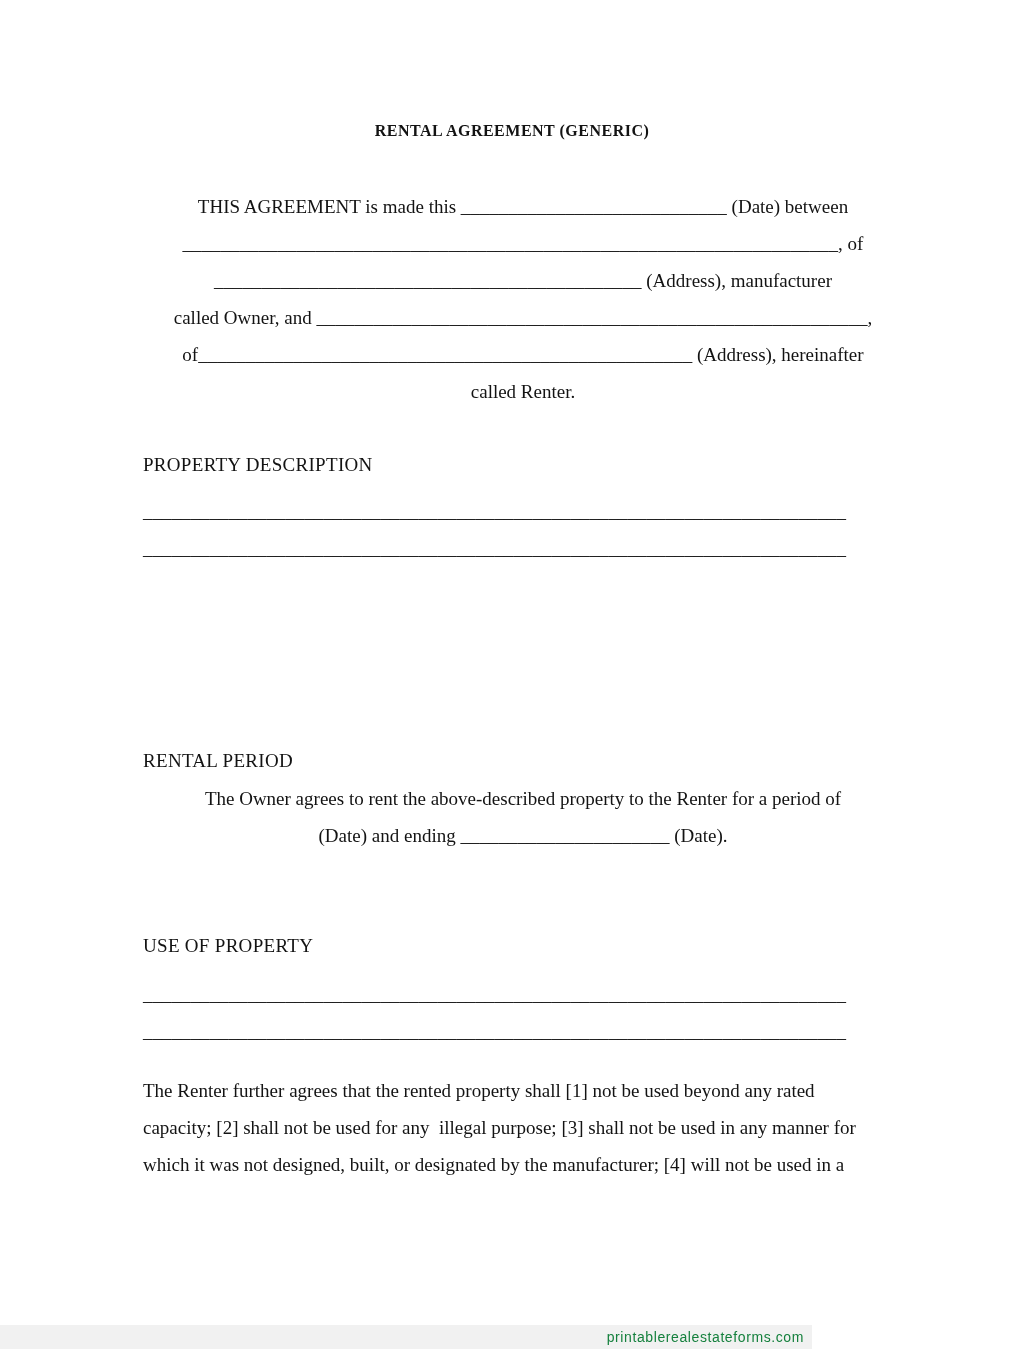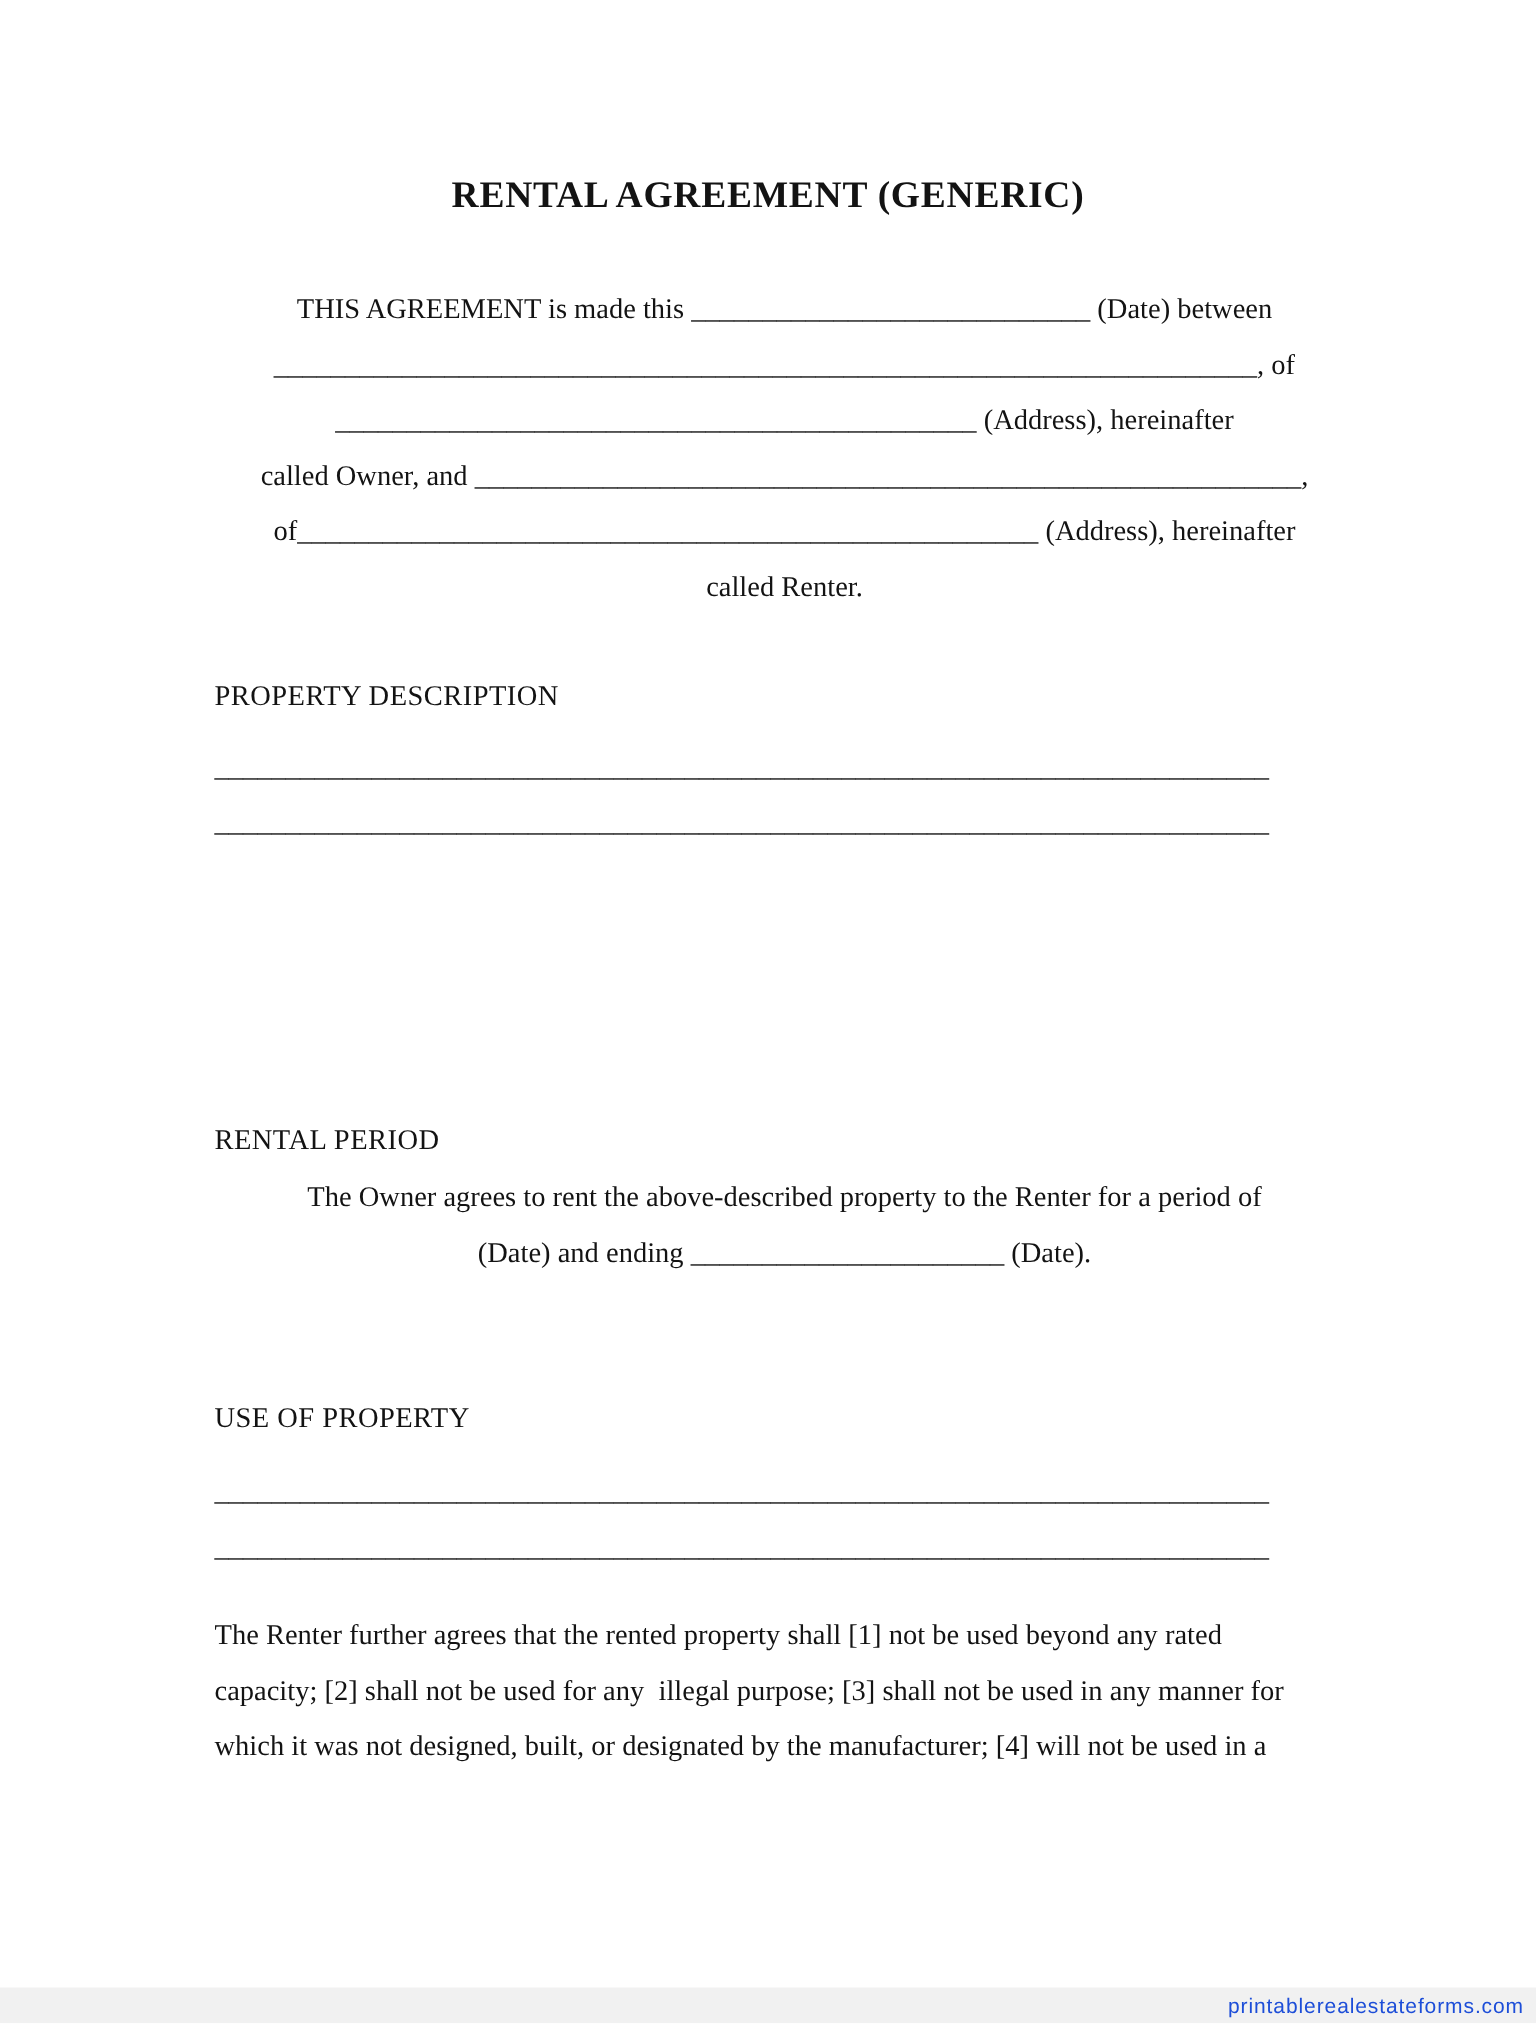--- a/index.html
+++ b/index.html
@@ -11,21 +11,21 @@
     font-family: "Liberation Serif", serif;
     color: #131313;
     overflow: hidden;
   }
   .doc-title {
     position: absolute;
     left: 0;
     top: 112px;
     width: 1024px;
     text-align: center;
-    font-size: 25px;
+    font-size: 16px;
     font-weight: bold;
     line-height: 37px;
     letter-spacing: 0.5px;
     white-space: pre;
   }
   .block { position: absolute; left: 143px; width: 760px; }
   .line {
     font-size: 19px;
     line-height: 37px;
     white-space: pre;
@@ -49,44 +49,44 @@
   .pos-h-rp    { top: 742px; }
   .pos-rp      { top: 780px; text-align: center; }
   .pos-h-uop   { top: 927px; }
   .pos-uop-b1  { top: 976px; }
   .pos-uop-b2  { top: 1013px; }
   .pos-renter  { top: 1072px; }
   .footer-bar {
     position: absolute;
     left: 0;
     top: 1325px;
-    width: 1024px;
+    width: 812px;
     height: 24px;
     background: #f1f1f1;
     box-sizing: border-box;
     padding-right: 8px;
     text-align: right;
     font-family: "Liberation Sans", sans-serif;
     font-size: 14px;
     line-height: 24px;
     letter-spacing: 0.6px;
-    color: #1d4ed8;
+    color: #15803d;
   }
 </style>
 </head>
 <body>
 
 <div class="page">
 
   <div class="doc-title">RENTAL AGREEMENT (GENERIC)</div>
 
   <div class="block pos-intro">
     <div class="line">THIS AGREEMENT is made this ____________________________ (Date) between</div>
     <div class="line">_____________________________________________________________________, of</div>
-    <div class="line">_____________________________________________ (Address), hereinafter</div>
+    <div class="line">_____________________________________________ (Address), manufacturer</div>
     <div class="line">called Owner, and __________________________________________________________,</div>
     <div class="line">of____________________________________________________ (Address), hereinafter</div>
     <div class="line">called Renter.</div>
   </div>
 
   <div class="block pos-h-pd heading">PROPERTY DESCRIPTION</div>
 
   <div class="block pos-pd-b1 blank-line">__________________________________________________________________________</div>
 
   <div class="block pos-pd-b2 blank-line">__________________________________________________________________________</div>

